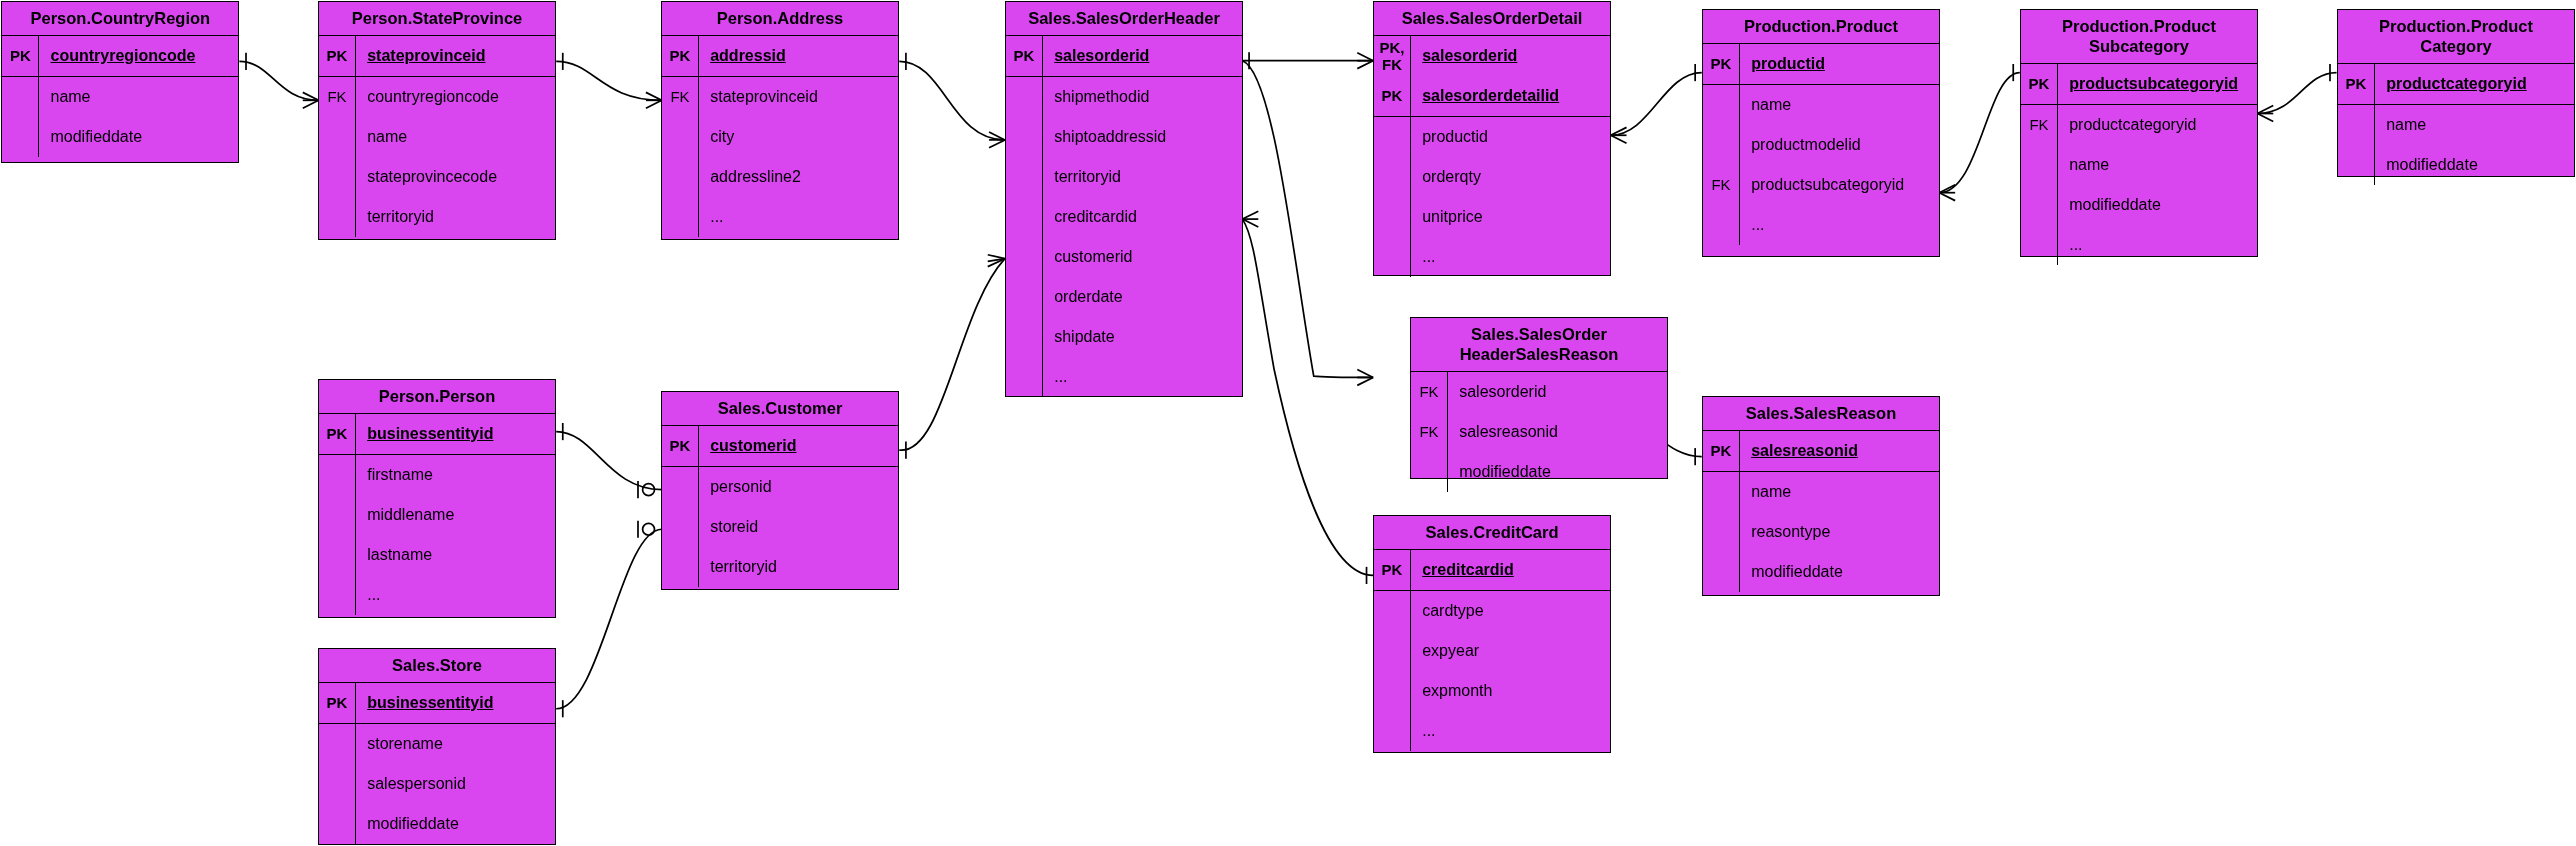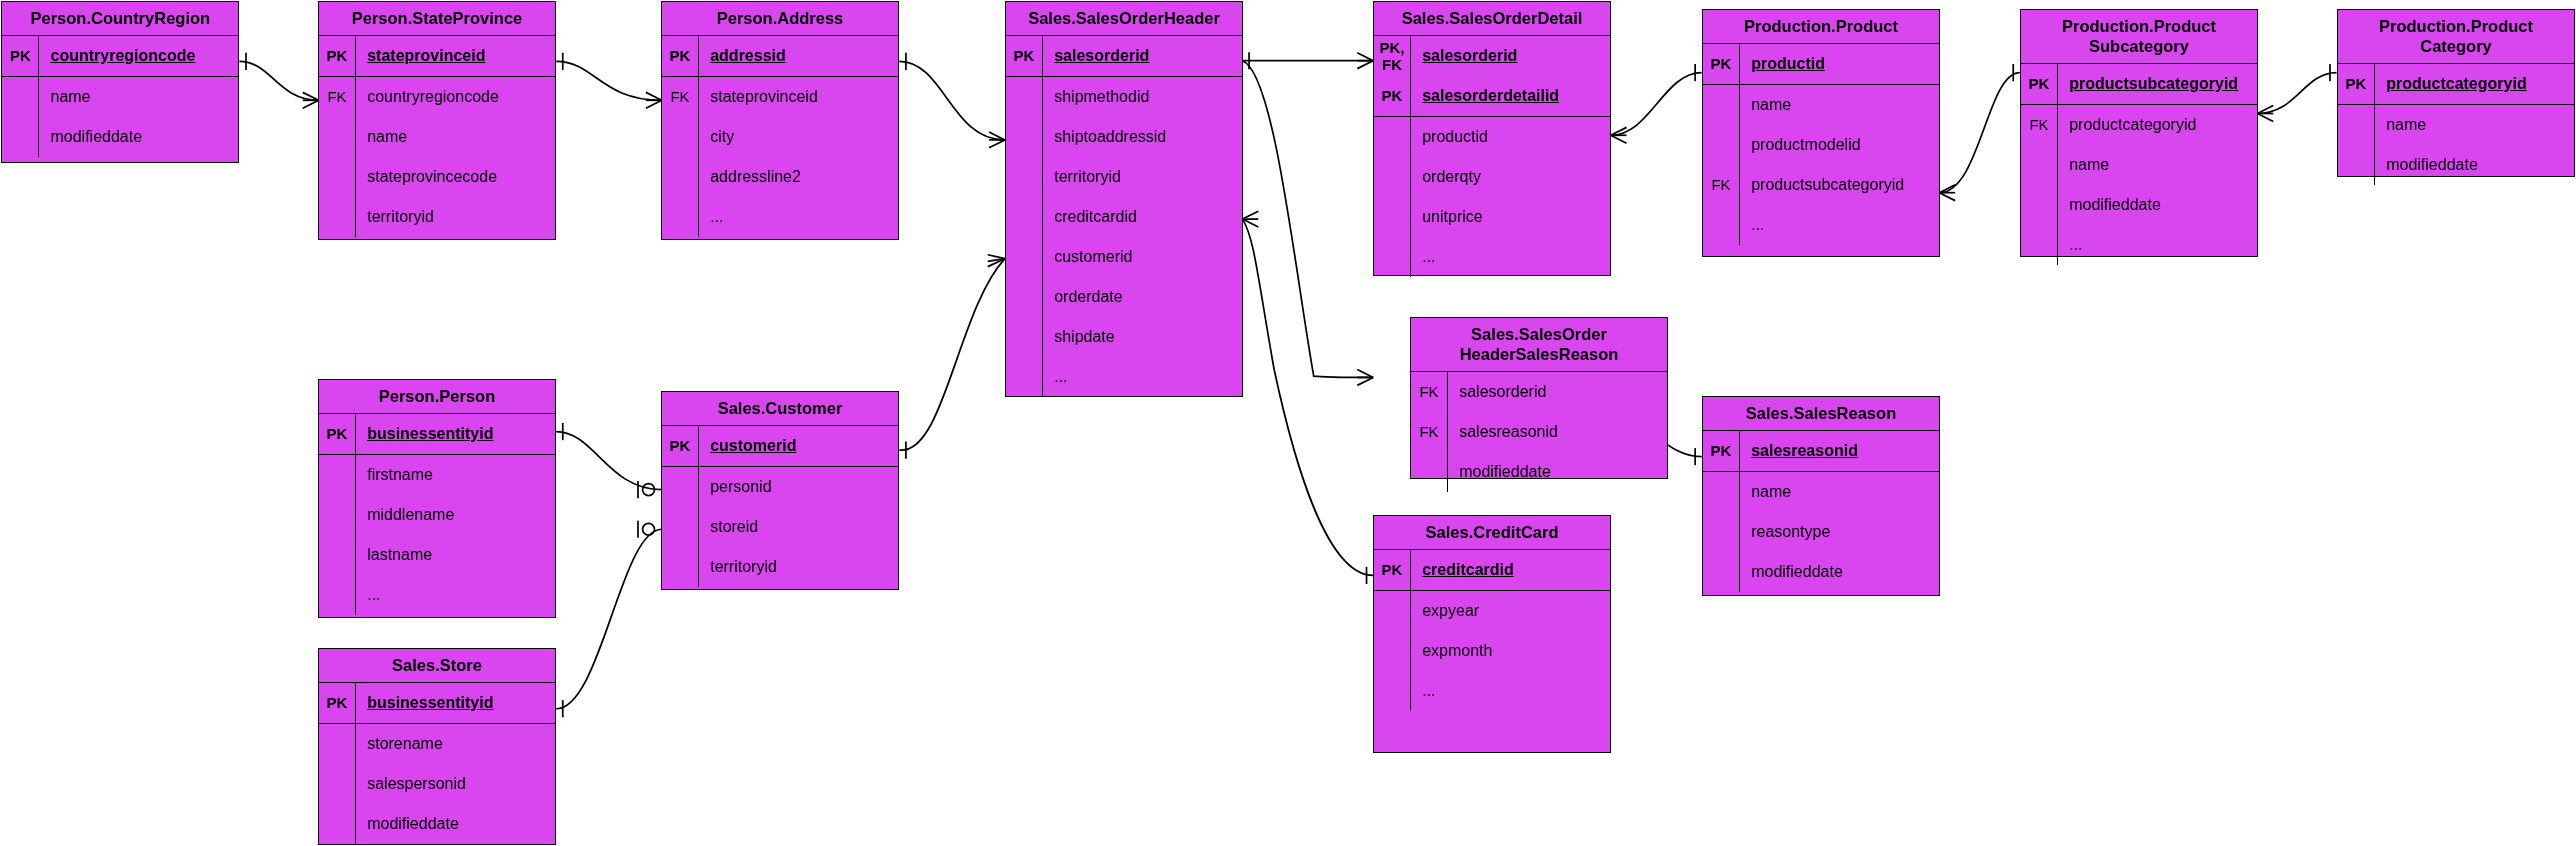--- a/index.html
+++ b/index.html
@@ -501,20 +501,24 @@
         <div class="ent-title">Sales.CreditCard</div>
         <div class="pk-block">
           <div class="attr-row">
             <div class="attr-key bold">PK</div>
             <div class="attr-name pk">creditcardid</div>
           </div>
         </div>
         <div class="body-block">
           <div class="attr-row">
             <div class="attr-key"></div>
+            <div class="attr-name">cardtype</div>
+          </div>
+          <div class="attr-row">
+            <div class="attr-key"></div>
             <div class="attr-name">expyear</div>
           </div>
           <div class="attr-row">
             <div class="attr-key"></div>
             <div class="attr-name">expmonth</div>
           </div>
           <div class="attr-row">
             <div class="attr-key"></div>
             <div class="attr-name">...</div>
           </div>

